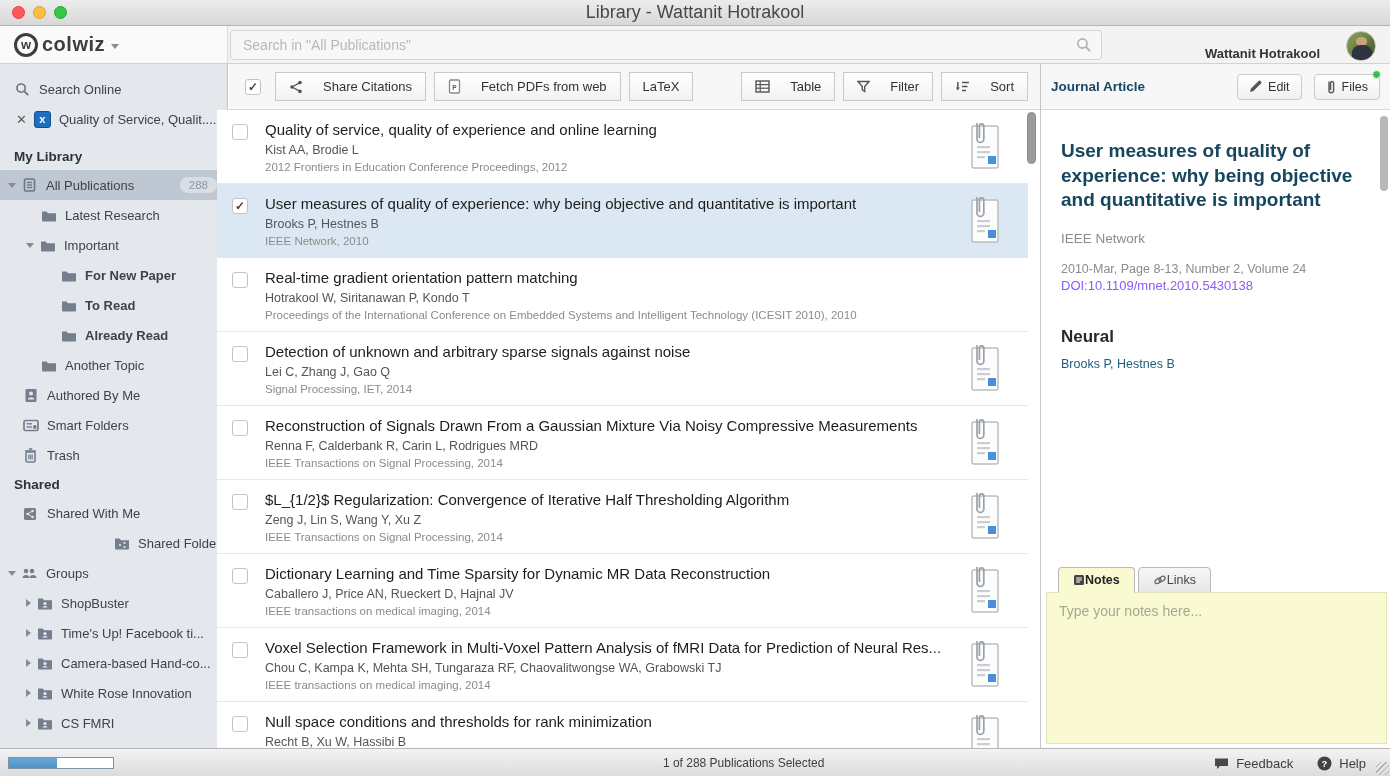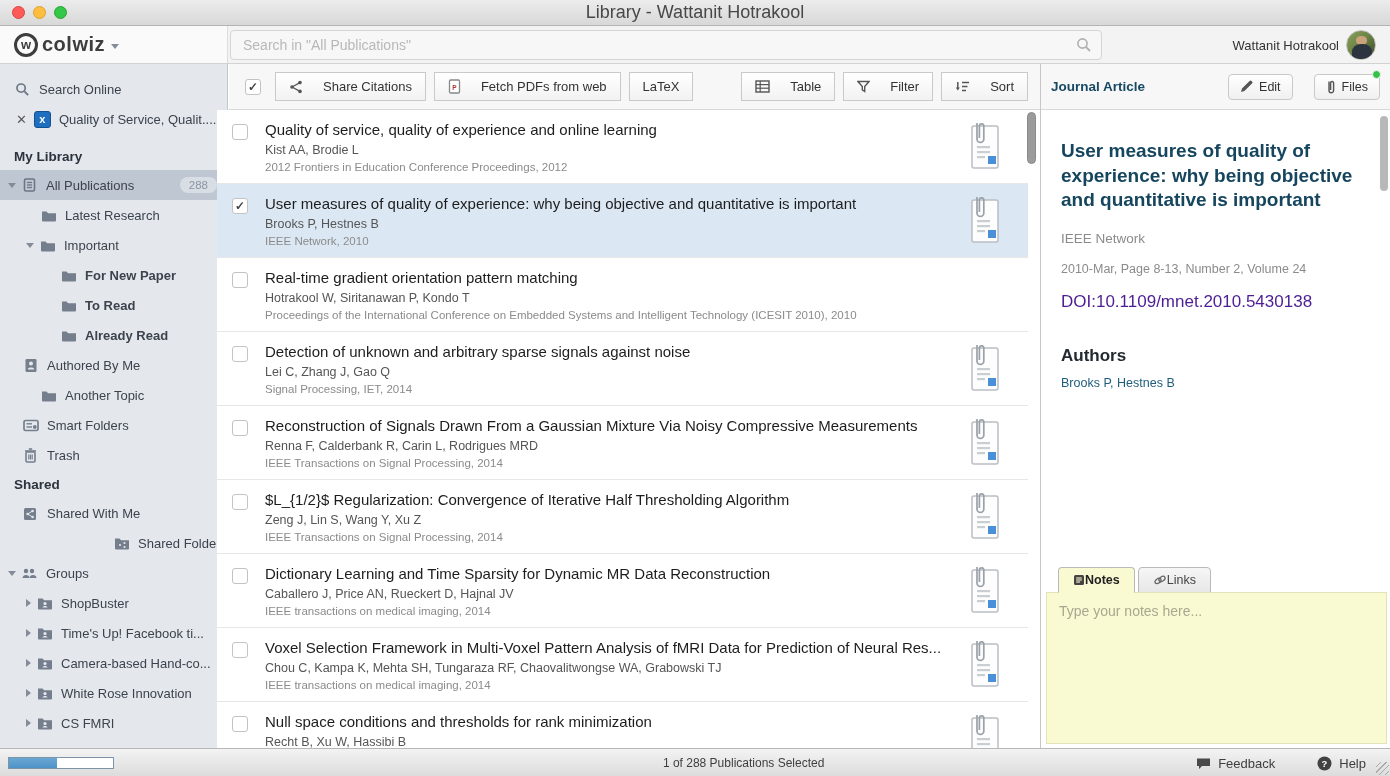--- a/index.html
+++ b/index.html
@@ -27,21 +27,21 @@
     display:flex; align-items:center; justify-content:center; margin-right:4px; }
   .logomark span { font-size:13px; font-weight:bold; color:#3d3d3d; line-height:1; margin-top:-1px;}
   .logotext { font-size:20px; font-weight:bold; color:#3d3d3d; letter-spacing:0.5px; }
   .logo-caret { margin-left:6px; margin-top:4px; }
   .searchwrap { position:absolute; left:230px; top:4px; width:872px; height:30px; }
   .searchinput { width:100%; height:100%; border:1px solid #d4d4d4; border-radius:4px;
     background:#f7f7f7; padding:0 34px 0 12px; font-size:14px; color:#333;
     font-family:"Liberation Sans",sans-serif; }
   .searchinput::placeholder { color:#b8b8b8; }
   .search-mag { position:absolute; right:10px; top:7px; }
-  .userarea { position:absolute; right:14px; top:3px; height:32px; display:flex; align-items:center; gap:7px; }
+  .userarea { position:absolute; right:14px; top:3px; height:32px; display:flex; align-items:flex-end; gap:26px;font-weight:bold; }
   .username { font-size:13px; color:#333; }
   .avatar { position:relative; width:30px; height:30px; border-radius:50%;
     background:linear-gradient(135deg,#8aa15a 0%,#6c8444 45%,#3c4a28 100%); overflow:hidden; border:1px solid #c0c0c0;}
   .avatar::before { content:""; position:absolute; left:9px; top:5px; width:11px; height:9px;
     background:#caa27c; border-radius:45%; }
   .avatar::after { content:""; position:absolute; left:5px; top:13px; width:20px; height:17px;
     background:#2c3440; border-radius:45% 45% 0 0; }
   .status-dot { position:absolute; right:9px; top:44px; width:9px; height:9px; border-radius:50%;
     background:#35c04a; border:1.5px solid #f3f3f3; z-index:5; }
 
@@ -93,29 +93,29 @@
   .pdficon { position:absolute; right:28px; top:10px; }
   .list-scrollbar { position:absolute; left:1027px; top:112px; width:9px; height:52px;
     background:#9b9b9b; border-radius:5px; border:1px solid #8a8a8a; }
 
   
   .rightpanel { position:absolute; left:1040px; top:64px; width:350px; height:684px;
     background:#fff; border-left:1px solid #c6c6c6; }
   .rp-header { position:absolute; left:0; top:0; width:100%; height:46px; background:#f7f7f7;
     border-bottom:1px solid #d9d9d9; display:flex; align-items:center; padding:0 10px; }
   .rp-type { font-size:13.5px; font-weight:bold; color:#174963; }
-  .rp-btns { margin-left:auto; display:flex; gap:21px;justify-content:flex-end; }
+  .rp-btns { margin-left:auto; display:flex; gap:12px;justify-content:flex-end; }
   .rp-btn { height:26px; background:linear-gradient(#ffffff,#f0f0f0); border:1px solid #c9c9c9;
     border-radius:4px; display:inline-flex; align-items:center; gap:6px; padding:0 11px;
     font-size:12.5px; color:#333; }
   .rp-content { position:absolute; left:0; top:47px; width:100%; height:455px; padding:28px 26px 0 20px; overflow:hidden; }
   .rp-title { font-size:19px; line-height:1.3; font-weight:bold; color:#16455e; }
   .rp-journal { font-size:13.5px; color:#8b8b8b; margin-top:18px; }
   .rp-meta { font-size:12.5px; color:#8b8b8b; margin-top:16px; }
-  .rp-doi { font-size:17px; color:#4c1d95; margin-top:16px; }
+  .rp-doi { font-size:13px; color:#8b5cf6; margin-top:2px; }
   .rp-authors-h { font-size:17px; font-weight:bold; color:#222a31; margin-top:34px; }
   .rp-authors { font-size:12.5px; color:#1e5d7c; margin-top:10px; }
   .rp-scrollbar { position:absolute; right:2px; top:52px; width:8px; height:75px;
     background:#b8b8b8; border-radius:4px; }
 
   
   .tabs-row { position:absolute; left:0; top:503px; width:100%; height:26px; padding-left:17px; display:flex; }
   .tab { height:26px; display:inline-flex; align-items:center; padding:0 14px;
     border:1px solid #b9b9b9; border-radius:4px 4px 0 0; font-size:12.5px; color:#444;
     background:linear-gradient(#f6f6f6,#e7e7e7); margin-right:3px; position:relative; }
@@ -126,21 +126,21 @@
   .notesarea::placeholder { color:#a8a890; }
 
   
   .statusbar { position:absolute; left:0; top:748px; width:1390px; height:28px;
     background:linear-gradient(#f3f3f3,#dcdcdc); border-top:1px solid #b7b7b7; }
   .progress { position:absolute; left:8px; top:8px; width:106px; height:12px;
     background:#fff; border:1px solid #7d93a8; }
   .progress-fill { width:46%; height:100%; background:linear-gradient(#6aa7d4,#4e93c8); }
   .sel-text { position:absolute; left:53.5%; top:7px; transform:translateX(-50%);
     font-size:12px; color:#3e3e3e; }
-  .sb-right { position:absolute; right:24px; top:0; height:28px; display:flex; align-items:center; gap:42px; }
+  .sb-right { position:absolute; right:24px; top:0; height:28px; display:flex; align-items:center; gap:24px; }
   .sb-item { display:inline-flex; align-items:center; gap:7px; font-size:13px; color:#3e3e3e; }
   .grip { position:absolute; right:1px; bottom:1px; width:13px; height:13px;
     background:repeating-linear-gradient(135deg, transparent 0 3px, #aaa 3px 4px); }
 
   svg { display:block; }
 </style>
 </head>
 <body>
 
 <div class="window">
@@ -250,38 +250,38 @@
 
     <div class="side-row pl2">
       <span class="sicon">
         <svg width="16" height="13" viewBox="0 0 16 13">
             <path d="M1 2.5 h4.5 l1.6 1.7 H15 v7.3 a1 1 0 0 1 -1 1 H2 a1 1 0 0 1 -1 -1 z" fill="#747e8c"></path>
           </svg>
       </span>
       <span class="slabel">Already Read</span>
     </div>
 
+    <div class="side-row pl1">
+      <span class="sicon">
+        <svg width="16" height="13" viewBox="0 0 16 13">
+            <path d="M1 2.5 h4.5 l1.6 1.7 H15 v7.3 a1 1 0 0 1 -1 1 H2 a1 1 0 0 1 -1 -1 z" fill="#747e8c"></path>
+          </svg>
+      </span>
+      <span class="slabel">Another Topic</span>
+    </div>
+
     <div class="side-row" style="padding-left:22px;">
       <span class="sicon">
         <svg width="14" height="15" viewBox="0 0 14 15">
             <rect x="1.5" y="1" width="11" height="13" rx="1.2" fill="#747e8c"></rect>
             <circle cx="7" cy="5.6" r="2" fill="#e4e8ed"></circle>
             <path d="M3.8 11.5 c0-2.6 6.4-2.6 6.4 0 z" fill="#e4e8ed"></path>
           </svg>
       </span>
       <span class="slabel">Authored By Me</span>
-    </div>
-
-    <div class="side-row pl1">
-      <span class="sicon">
-        <svg width="16" height="13" viewBox="0 0 16 13">
-            <path d="M1 2.5 h4.5 l1.6 1.7 H15 v7.3 a1 1 0 0 1 -1 1 H2 a1 1 0 0 1 -1 -1 z" fill="#747e8c"></path>
-          </svg>
-      </span>
-      <span class="slabel">Another Topic</span>
     </div>
 
     <div class="side-row" style="padding-left:22px;">
       <span class="sicon">
         <svg width="16" height="13" viewBox="0 0 16 13">
             <rect x="1" y="1.5" width="14" height="10" rx="1.5" fill="none" stroke="#747e8c" stroke-width="1.7"></rect>
             <line x1="3.5" y1="4.8" x2="9" y2="4.8" stroke="#747e8c" stroke-width="1.4"></line>
             <line x1="3.5" y1="8" x2="9" y2="8" stroke="#747e8c" stroke-width="1.4"></line>
             <circle cx="11.8" cy="8" r="1.9" fill="#747e8c"></circle>
           </svg>
@@ -633,21 +633,21 @@
           </span>
           <span>Files</span>
         </button>
       </div>
     </div>
     <div class="rp-content">
       <div class="rp-title">User measures of quality of experience: why being objective and quantitative is important</div>
       <div class="rp-journal">IEEE Network</div>
       <div class="rp-meta">2010-Mar, Page 8-13, Number 2, Volume 24</div>
       <div class="rp-doi">DOI:10.1109/mnet.2010.5430138</div>
-      <div class="rp-authors-h">Authors</div>
+      <div class="rp-authors-h">Neural</div>
       <div class="rp-authors">Brooks P, Hestnes B</div>
     </div>
     <div class="rp-scrollbar"></div>
 
     <div class="tabs-row">
       <div class="tab active">
         <span>
           <svg width="12" height="12" viewBox="0 0 12 12">
               <rect x="1" y="1" width="10" height="10" rx="1.5" fill="#444"></rect>
               <line x1="3.2" y1="4" x2="8.8" y2="4" stroke="#fafad2" stroke-width="1.1"></line>

